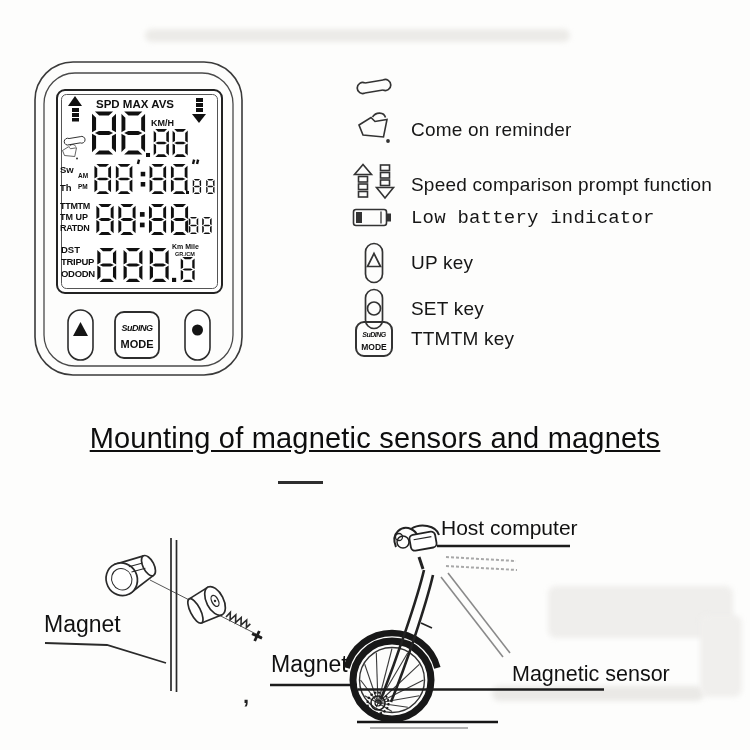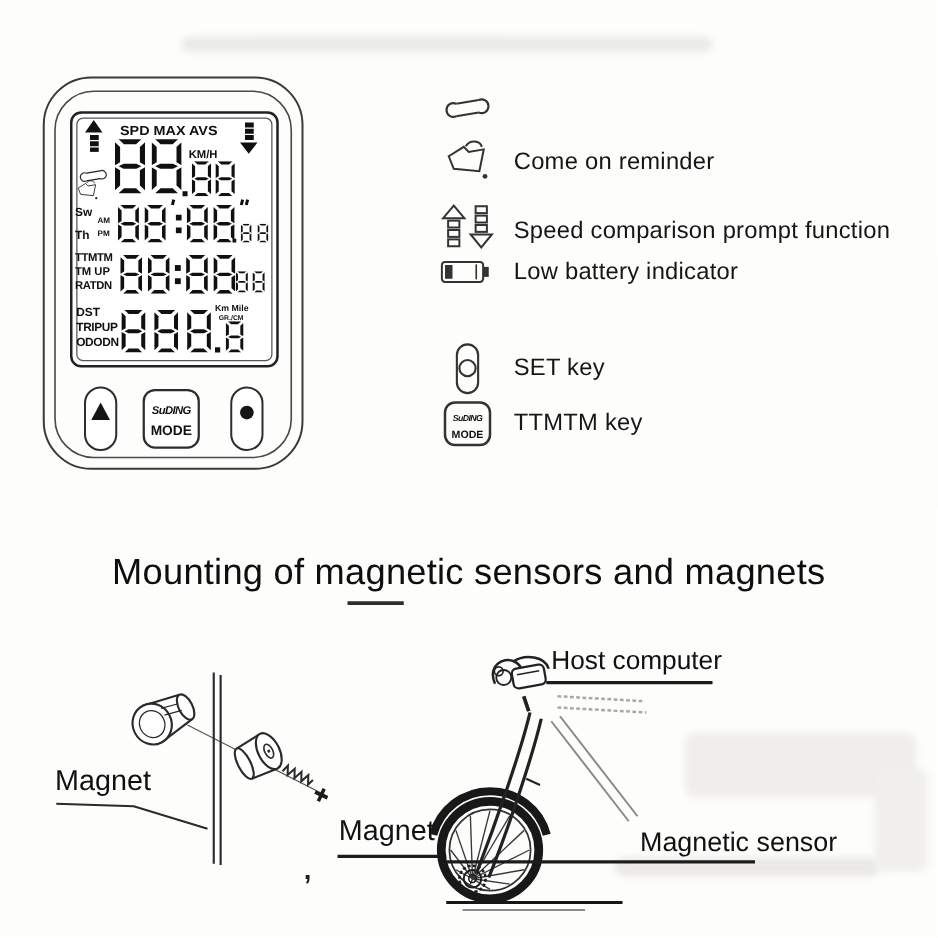--- a/index.html
+++ b/index.html
@@ -3,22 +3,22 @@
 <meta charset="utf-8">
 <style>
   html,body{margin:0;padding:0;background:#fff;}
   .page{position:relative;width:750px;height:750px;background:#fdfdfc;overflow:hidden;
         font-family:"Liberation Sans",sans-serif;color:#141414;}
   .smudge{position:absolute;border-radius:8px;filter:blur(2.5px);}
   .legend{position:absolute;left:350px;top:62px;width:400px;height:330px;}
   .legend-row{position:absolute;left:0;display:flex;align-items:center;gap:13px;height:44px;}
   .icon-box{width:48px;display:flex;justify-content:center;align-items:center;}
   .legend-label{font-size:19px;color:#161616;white-space:nowrap;letter-spacing:.2px;}
-  .section-title{position:absolute;left:0;top:442px;width:750px;text-align:center;
-        font-size:29px;color:#0e0e0e;letter-spacing:.2px;}
+  .section-title{position:absolute;left:0;top:422px;width:750px;text-align:center;
+        font-size:29px;color:#0e0e0e;letter-spacing:.2px;text-decoration:underline;}
   .section-underline{position:absolute;left:278px;top:481px;width:45px;height:3px;background:#2e2e2e;}
   svg{display:block;}
   .device-svg{position:absolute;left:30px;top:52px;}
   .mount-svg{position:absolute;left:0;top:495px;}
   .lcd-label{font-weight:bold;fill:#101010;}
 </style>
 </head>
 <body>
 
 <div class="page">
@@ -185,34 +185,43 @@
             <rect x="6.5" y="28.5" width="9" height="5.5"></rect>
           <rect x="28.5" y="2" width="9" height="5.5"></rect>
             <rect x="28.5" y="9.5" width="9" height="5.5"></rect>
             <rect x="28.5" y="17" width="9" height="5.5"></rect>
           <polygon points="24.5,24.5 41.5,24.5 33,35"></polygon>
         </svg>
       </span>
       <span class="legend-label">Speed comparison prompt function</span>
     </div>
 
-    <div class="legend-row" style="top:134px;">
+    <div class="legend-row" style="top:134px;font-family:Liberation Mono, monospace;">
       <span class="icon-box">
         <svg width="44" height="44" viewBox="0 0 44 44" fill="none" stroke="#333" stroke-width="1.6">
           <rect x="1.5" y="13.5" width="33" height="16" rx="2.5"></rect>
           <rect x="34.5" y="17.5" width="4.5" height="8" fill="#333" stroke="none"></rect>
           <rect x="4" y="16" width="6" height="11" fill="#333" stroke="none"></rect>
           <line x1="29" y1="15.5" x2="29" y2="27.5" stroke-width="1.3"></line>
         </svg>
       </span>
       <span class="legend-label">Low battery indicator</span>
     </div>
 
-
-    <div class="legend-row" style="top:211px;">
+    <div class="legend-row" style="top:179px;">
+      <span class="icon-box">
+        <svg width="44" height="44" viewBox="0 0 44 44" fill="none" stroke="#333" stroke-width="1.7">
+          <rect x="13.5" y="2.5" width="17" height="39" rx="8.5"></rect>
+          <polygon points="22,12.5 15.5,25.5 28.5,25.5"></polygon>
+        </svg>
+      </span>
+      <span class="legend-label">UP key</span>
+    </div>
+
+    <div class="legend-row" style="top:225px;">
       <span class="icon-box">
         <svg width="44" height="44" viewBox="0 0 44 44" fill="none" stroke="#333" stroke-width="1.7">
           <rect x="13.5" y="2.5" width="17" height="39" rx="8.5"></rect>
           <circle cx="22" cy="21.5" r="6.5"></circle>
         </svg>
       </span>
       <span class="legend-label">SET key</span>
     </div>
 
     <div class="legend-row" style="top:255px;">

